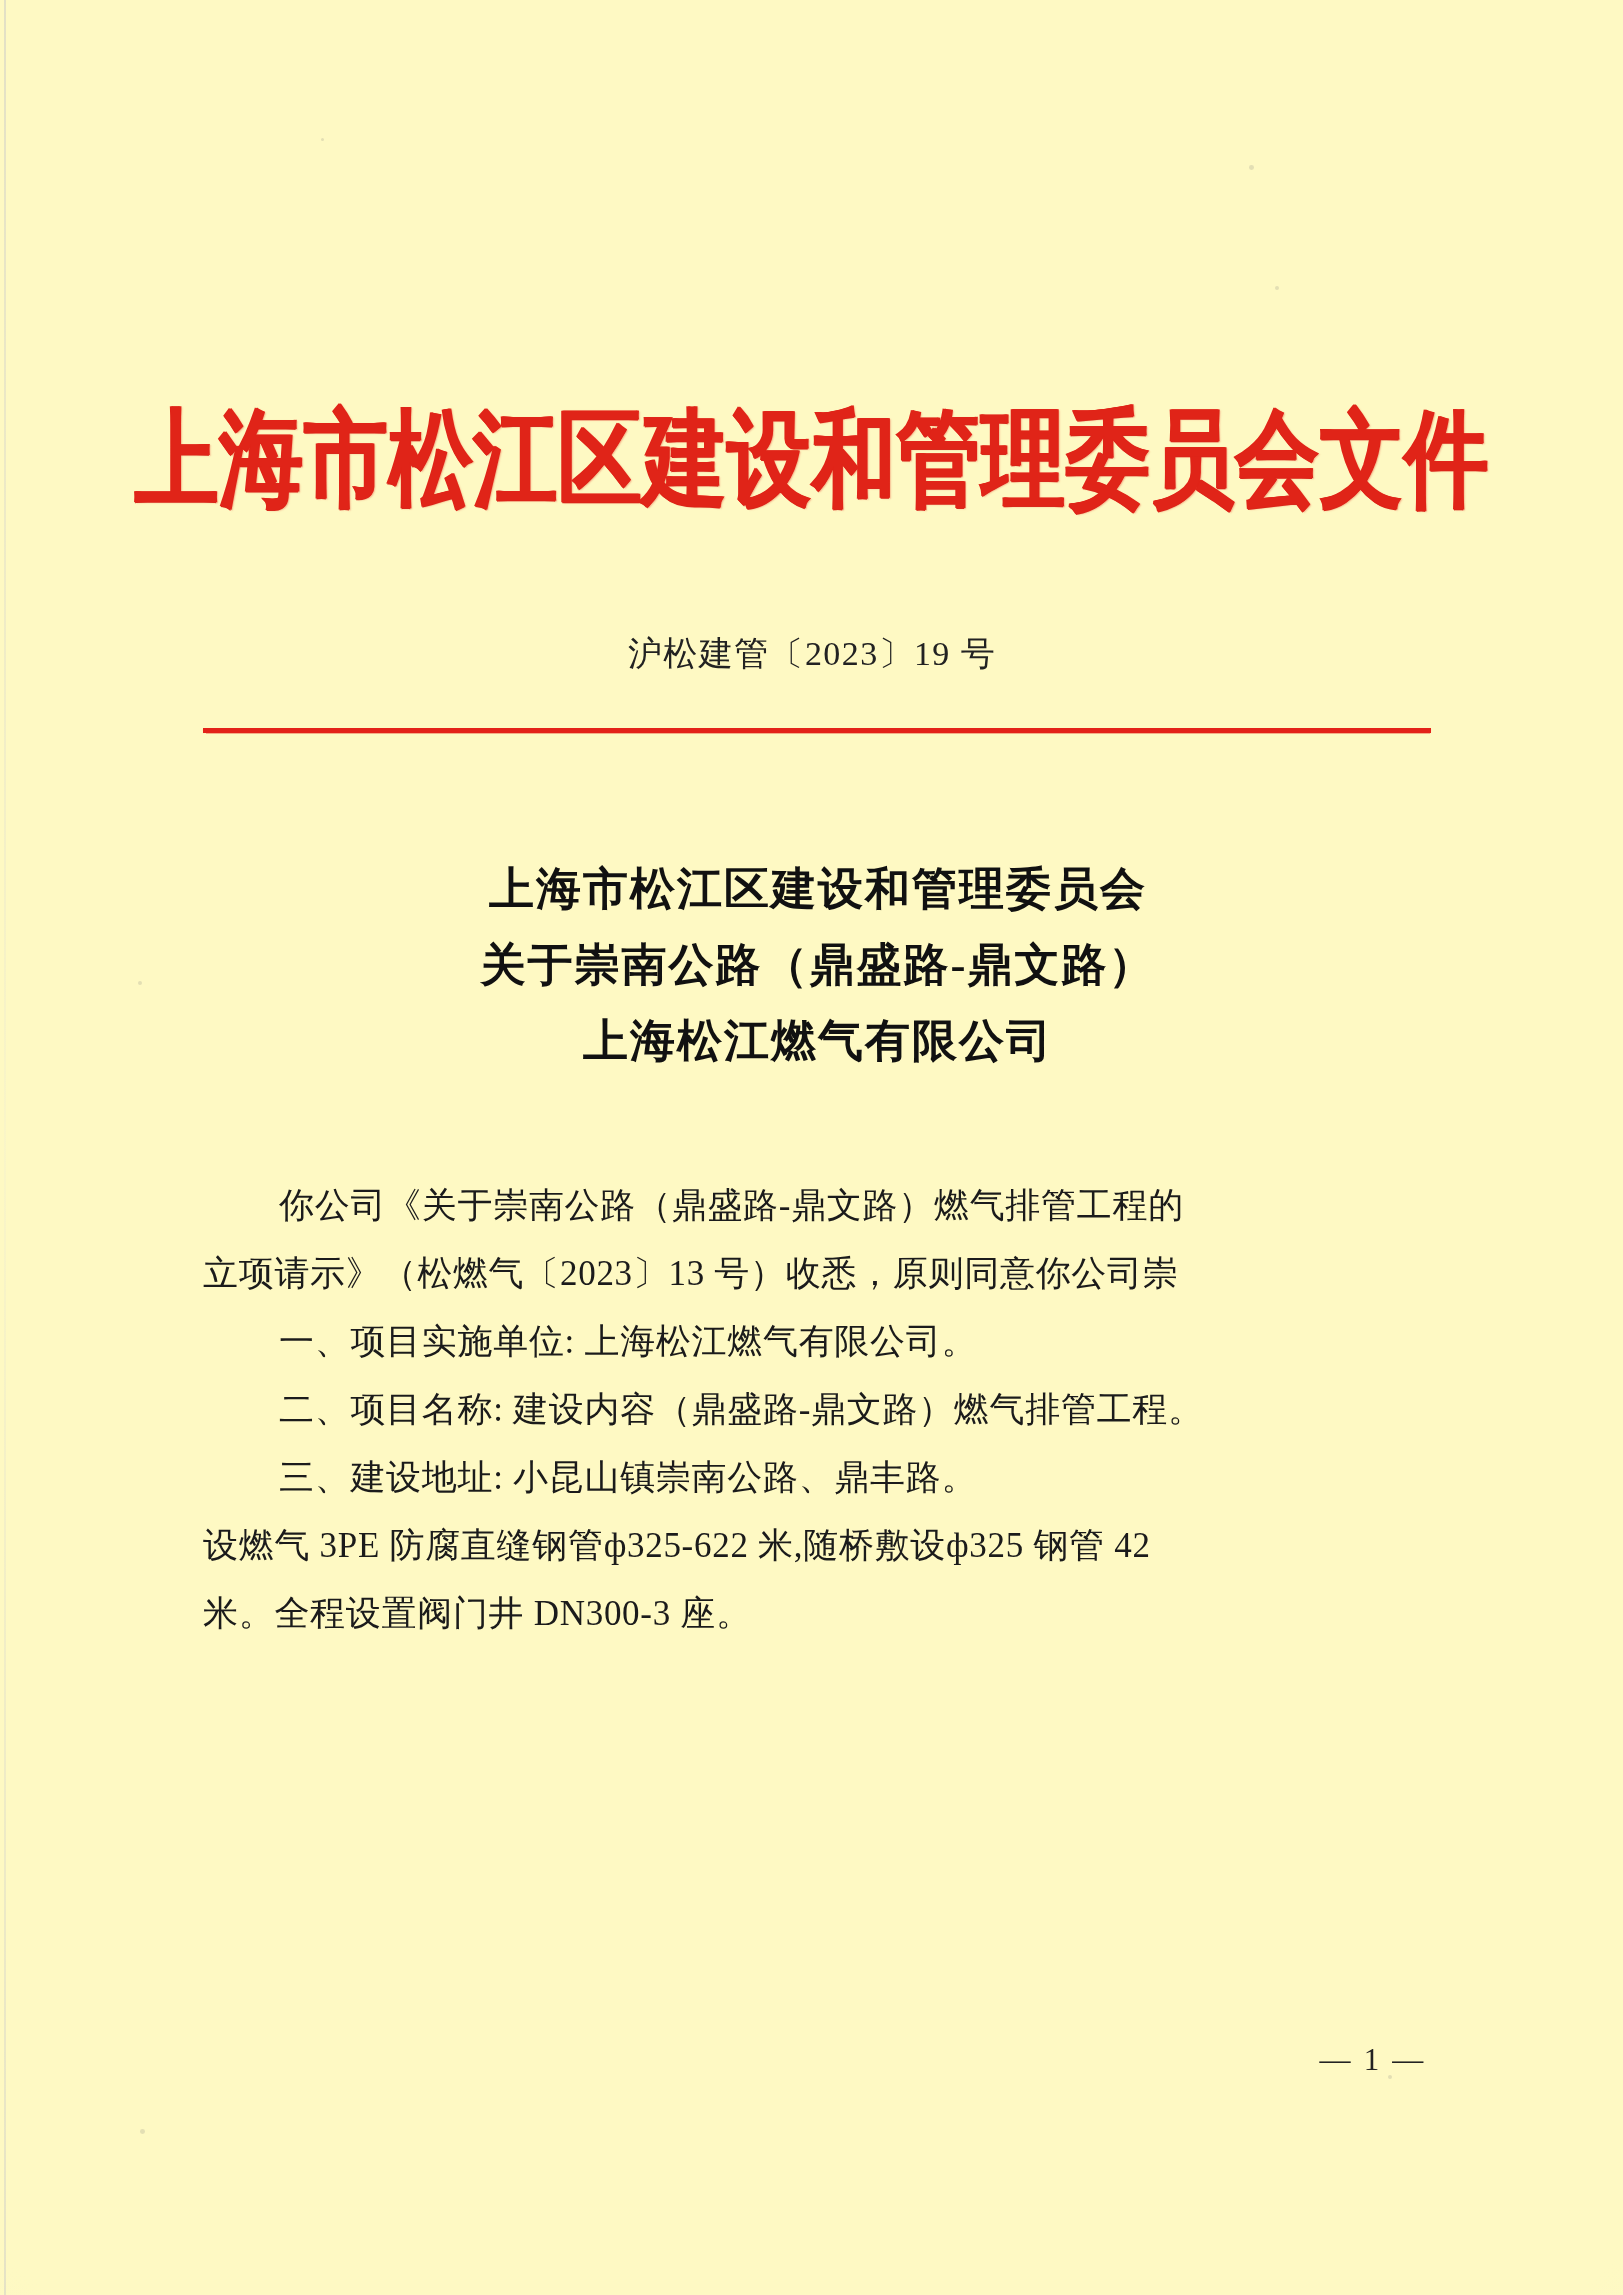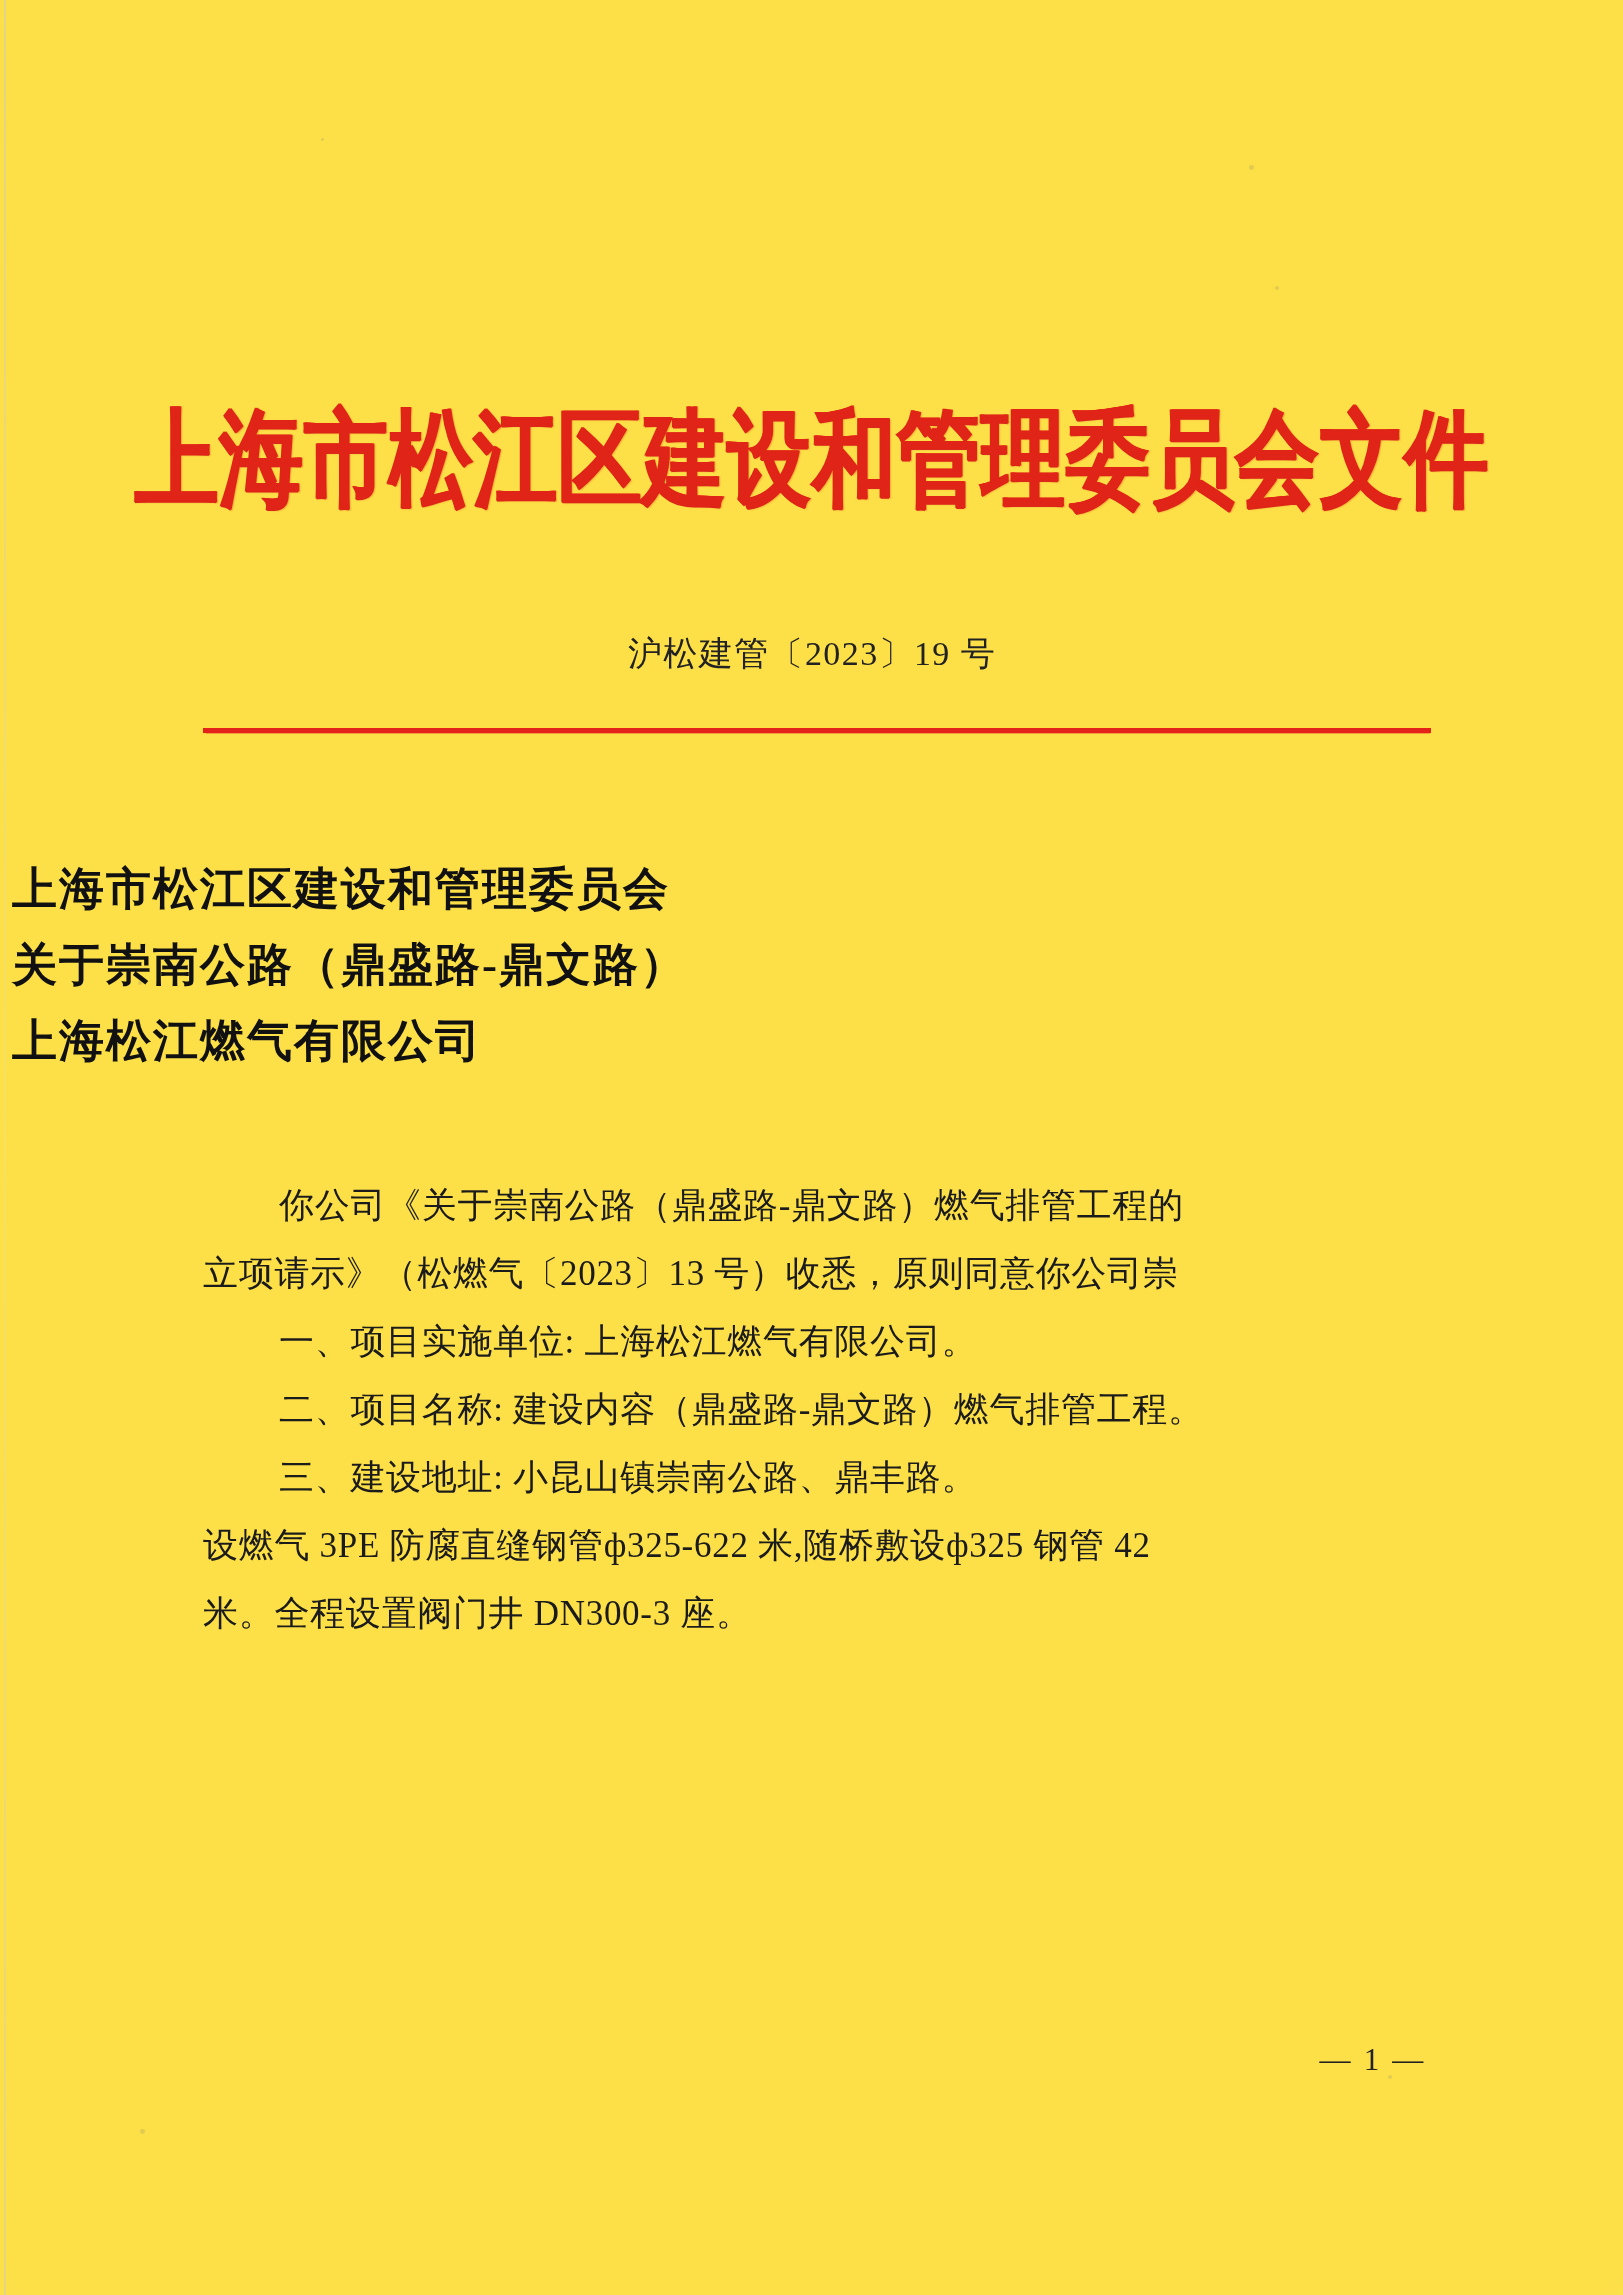--- a/index.html
+++ b/index.html
@@ -5,21 +5,21 @@
   html, body {
     margin: 0;
     padding: 0;
     background: #ffffff;
   }
 
   .page {
     position: relative;
     width: 1624px;
     height: 2295px;
-    background: #fde047;
+    background: #fef9c3;
     overflow: hidden;
     font-family: "Liberation Serif", "DejaVu Serif", serif;
     color: #1a1a1a;
   }
 
   
   .scan-tint {
     position: absolute;
     inset: 0;
     background:
@@ -91,21 +91,21 @@
     background: #e32219;
     box-shadow: 0 0.7px 0.7px rgba(227,34,25,0.35);
   }
 
   
   .doc-title {
     position: absolute;
     left: 12px;
     right: 0;
     top: 851px;
-    text-align: left;
+    text-align: center;
   }
   .doc-title-line {
     font-family: "Liberation Serif", "DejaVu Serif", serif;
     font-weight: 700;
     font-size: 45px;
     line-height: 76px;
     letter-spacing: 2px;
     color: #111;
     white-space: nowrap;
   }

